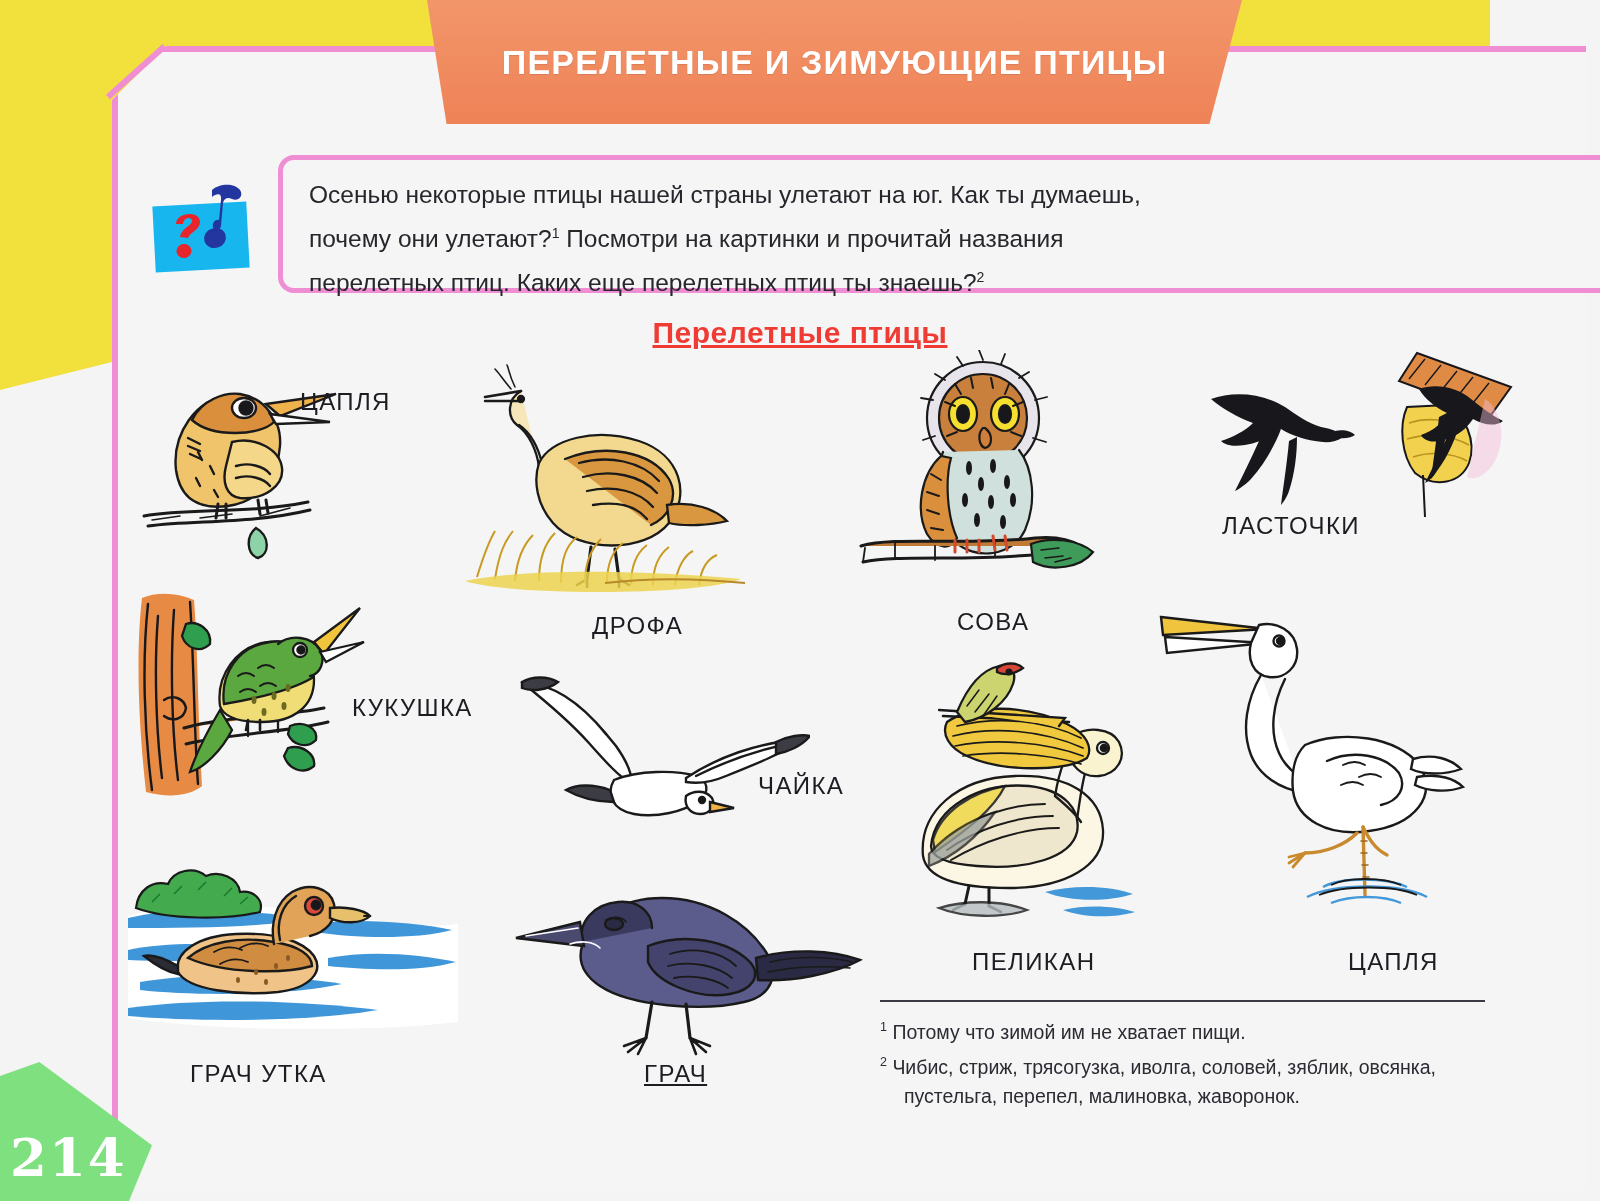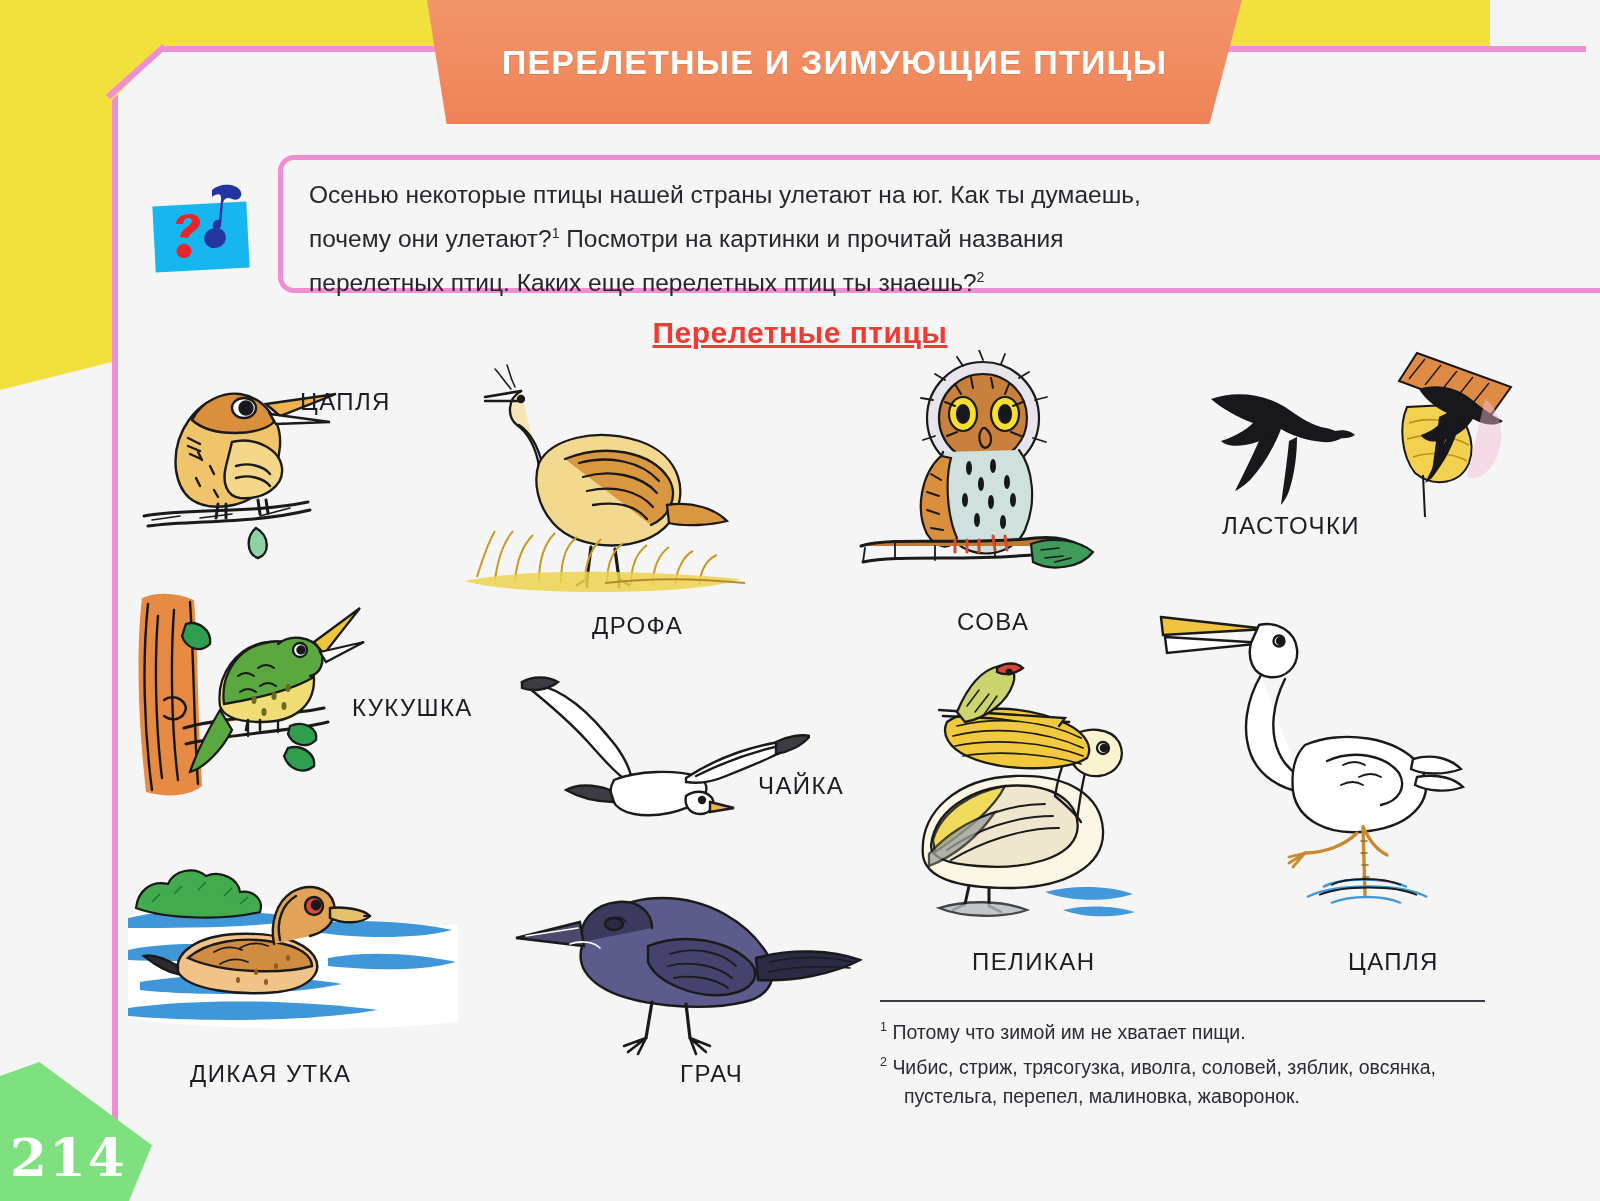--- a/index.html
+++ b/index.html
@@ -558,21 +558,21 @@
                  C210 88,198 100,182 104" fill="#e0a357"></path>
         <path d="M152 108 C148 90,154 72,168 64"></path>
         <circle cx="186" cy="74" r="9" fill="#d94a3c"></circle>
         <circle cx="188" cy="73" r="4.2" fill="#17171c"></circle>
 
         <path d="M202 76 C218 74,236 78,242 84 C234 92,214 92,202 86Z" fill="#e6c06a"></path>
         <path d="M236 84 l6 0" stroke-width="2"></path>
       </g>
     </svg>
   </div>
-  <div class="bird-label" style="left:190px;top:1060px;">ДИКАЯ УТКА</div>
+  <div class="bird-label" style="left:190px;top:1060px;">ГРАЧ УТКА</div>
 
   <div class="bird" style="left:510px;top:870px;width:370px;height:190px;">
     <svg width="370" height="190" viewBox="0 0 370 190">
       <g stroke="#1a1a1a" stroke-width="2.4" fill="none" stroke-linecap="round">
 
         <path d="M72 76 C80 48,112 28,152 28 C200 28,238 54,256 82
                  C270 104,262 126,234 132 C192 142,120 136,90 116 C72 104,68 90,72 76Z" fill="#5b5b8c"></path>
 
         <path d="M72 72 C68 52,84 34,108 32 C128 30,142 42,142 58" fill="#3a3a5e"></path>
 
@@ -596,21 +596,21 @@
           <path d="M260 92 C286 86,318 86,342 92"></path>
           <path d="M258 102 C286 96,316 96,340 98"></path>
         </g>
 
         <path d="M142 132 L136 168 M176 134 L180 168" stroke-width="3.2"></path>
         <path d="M136 168 l-22 8 M136 168 l-18 14 M136 168 l-8 16
                  M180 168 l20 8 M180 168 l16 14 M180 168 l6 16" stroke-width="2.6"></path>
       </g>
     </svg>
   </div>
-  <div class="bird-label" style="left:680px;top:1060px;">ГРАЧ</div>
+  <div class="bird-label" style="left:644px;top:1060px;text-decoration:underline;">ГРАЧ</div>
 
   <div class="footnote-rule"></div>
   <div class="footnotes">
     <div class="fn fn1 fn-hang"><sup>1</sup> <span>Потому что зимой им не хватает пищи.</span></div>
     <div class="fn fn2 fn-hang"><sup>2</sup> <span>Чибис, стриж, трясогузка, иволга, соловей, зяблик, овсянка, пустельга, перепел, малиновка, жаворонок.</span></div>
   </div>
 
   <div class="corner-green"></div>
   <div class="page-number">214</div>
 

